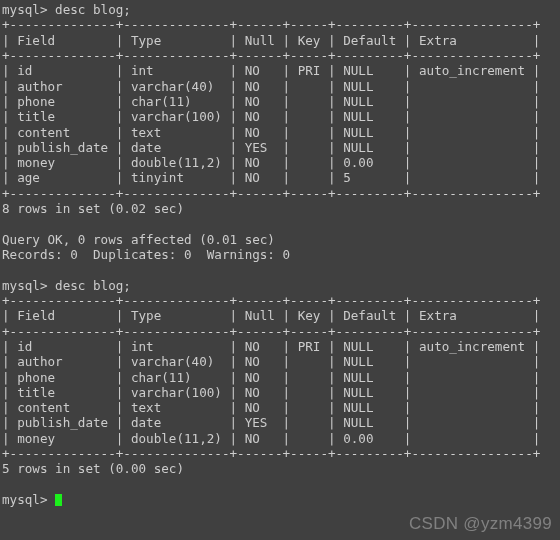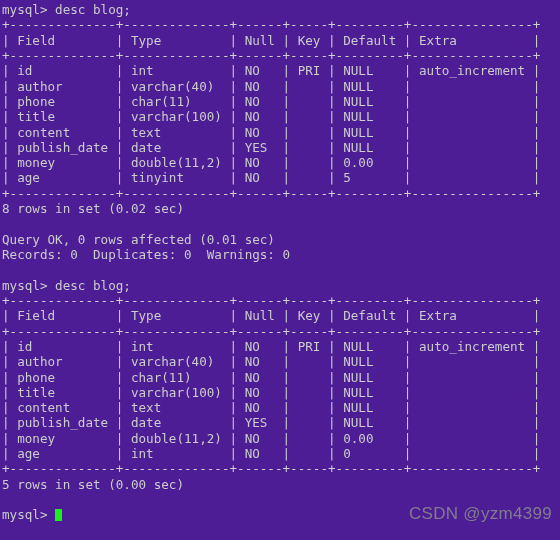--- a/index.html
+++ b/index.html
@@ -10,21 +10,21 @@
     width: 560px;
     height: 540px;
     background: #000000;
     overflow: hidden;
     font-family: "DejaVu Sans Mono", "Liberation Mono", monospace;
   }
   #terminal {
     position: relative;
     width: 560px;
     height: 540px;
-    background: #4c1d95;
+    background: #404040;
     padding: 0;
     box-sizing: border-box;
   }
   .term-body {
     position: absolute;
     left: 2px;
     top: 2px;
     width: 556px;
   }
   .line {
@@ -48,21 +48,21 @@
   .cursor-block {
     display: inline-block;
     width: 7px;
     height: 12px;
     background: #1cf01c;
     vertical-align: -2px;
   }
   #watermark {
     position: absolute;
     right: 8px;
-    bottom: 16px;
+    bottom: 6px;
     color: #8c8c8c;
     font-family: "Liberation Sans", "DejaVu Sans", sans-serif;
     font-size: 17px;
     letter-spacing: 0.3px;
     opacity: 0.85;
     white-space: pre;
   }
 </style>
 </head>
 <body>
@@ -91,20 +91,19 @@
       <div class="line rule">+--------------+--------------+------+-----+---------+----------------+</div>
       <div class="line">| Field        | Type         | Null | Key | Default | Extra          |</div>
       <div class="line rule">+--------------+--------------+------+-----+---------+----------------+</div>
       <div class="line">| id           | int          | NO   | PRI | NULL    | auto_increment |</div>
       <div class="line">| author       | varchar(40)  | NO   |     | NULL    |                |</div>
       <div class="line">| phone        | char(11)     | NO   |     | NULL    |                |</div>
       <div class="line">| title        | varchar(100) | NO   |     | NULL    |                |</div>
       <div class="line">| content      | text         | NO   |     | NULL    |                |</div>
       <div class="line">| publish_date | date         | YES  |     | NULL    |                |</div>
       <div class="line">| money        | double(11,2) | NO   |     | 0.00    |                |</div>
-      <div class="line">| age          | int          | NO   |     | 0       |                |</div>
       <div class="line rule">+--------------+--------------+------+-----+---------+----------------+</div>
       <div class="line">5 rows in set (0.00 sec)</div>
       <div class="line blank"> </div>
       <div class="line prompt-line"><span>mysql&gt; </span><span class="cursor-block"></span></div>
     </div>
   <div id="watermark">CSDN @yzm4399</div>
 </div>
 
 </body></html>

